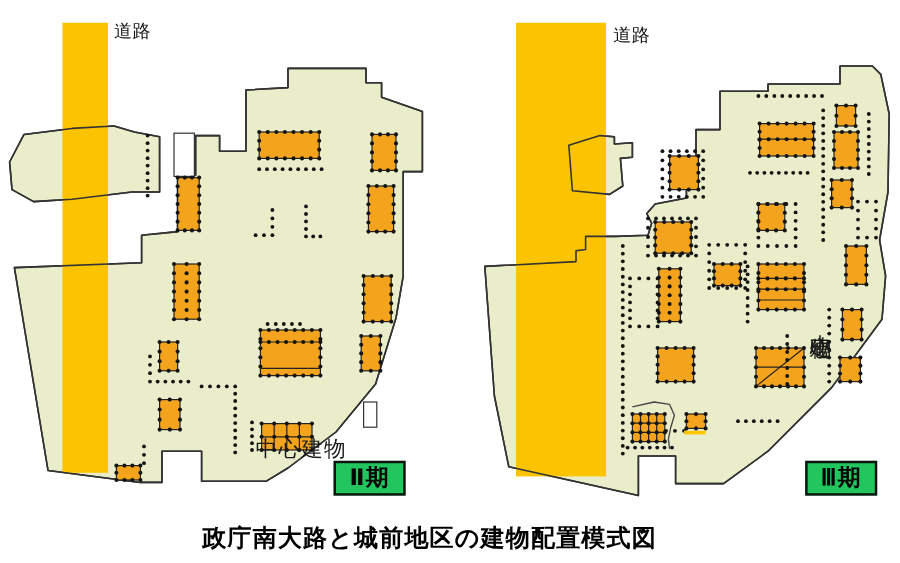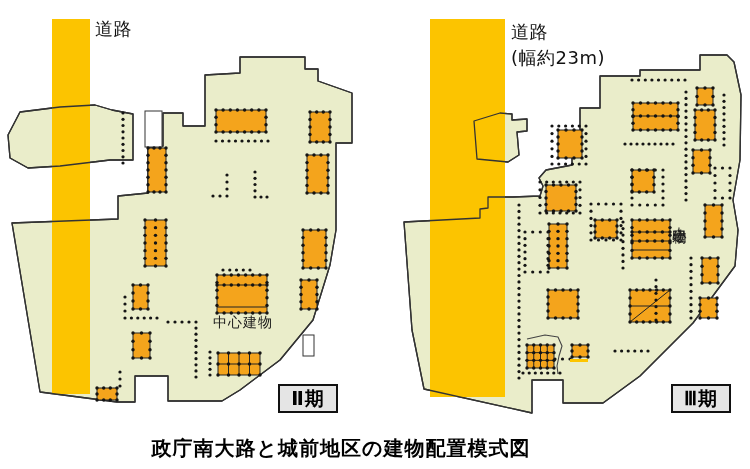--- a/index.html
+++ b/index.html
@@ -1,30 +1,30 @@
 <!DOCTYPE html>
 <html><head>
 <meta charset="utf-8">
 <style>
   html,body{margin:0;padding:0;background:#fff;font-family:"DejaVu Sans",sans-serif;}
   .stage{position:relative;width:750px;height:469px;background:#ffffff;overflow:hidden;}
   .stage svg{position:absolute;left:0;top:0;}
   .lbl{position:absolute;color:#111;white-space:nowrap;}
-  .road-label{font-size:18px;line-height:1.45;letter-spacing:.5px;}
+  .road-label{font-size:15px;line-height:1.45;letter-spacing:.5px;}
   #road-label-2{left:95px;top:16px;}
   #road-label-3{left:511px;top:19px;}
-  .center-label{font-size:14px;letter-spacing:1px;color:#1a1a1a;}
+  .center-label{font-size:18px;letter-spacing:1px;color:#1a1a1a;margin-top:48px;}
   #center-label-2{left:213px;top:314px;}
   #center-label-3{left:671px;top:216px;writing-mode:vertical-rl;}
-  .phase-box{position:absolute;border:2px solid #111;background:#e5e5e5;font-size:19px;font-weight:bold;
+  .phase-box{position:absolute;border:2px solid #111;background:#22c55e;font-size:19px;font-weight:bold;
              width:56px;height:25px;line-height:25px;text-align:center;letter-spacing:1px;color:#000;}
   #phase-box-2{left:278px;top:384px;}
   #phase-box-3{left:671px;top:384px;font-family:Liberation Serif, serif;}
   .caption{position:absolute;left:0;width:682px;top:435px;text-align:center;
-           font-size:20px;font-weight:bold;letter-spacing:1px;color:#000;}
+           font-size:20px;font-weight:bold;letter-spacing:1px;color:#000;padding-left:17px;}
 </style>
 </head>
 <body>
 
 <div class="stage">
 
   <svg id="map-svg" width="750" height="469" viewBox="0 0 750 469">
       <g>
         <polygon points="205,126 205,75 240,73 240,57 305,57 305,69 318,69 318,81 352,93 352,143 336,143 336,230 330,265 313,320 280,360 240,390 222,401 168,401 168,376 135,376 135,402 117,402 40,392 12,223 118,219 118,196 148,193 148,147 163,146 163,113 183,113 183,126" fill="#eaedca" stroke="#333333" stroke-width="1.3" stroke-linejoin="round"></polygon>
         <polygon points="20,112 60,107 95,105 112,110 133,114 133,160 110,160 60,166 28,168 10,158 8,135" fill="#eaedca" stroke="#333333" stroke-width="1.3" stroke-linejoin="round"></polygon>
@@ -833,21 +833,20 @@
         <rect x="570" y="359" width="18" height="3" fill="#fdc500"></rect>
       </g>
     </svg>
 
   <div class="lbl road-label" id="road-label-2">
     <div>道路</div>
   </div>
 
   <div class="lbl road-label" id="road-label-3">
     <div>道路</div>
-    <div>(幅約23m)</div>
   </div>
 
   <div class="lbl center-label" id="center-label-2">中心建物</div>
 
   <div class="lbl center-label" id="center-label-3">中心建物</div>
 
   <div class="phase-box" id="phase-box-2">Ⅱ期</div>
 
   <div class="phase-box" id="phase-box-3">Ⅲ期</div>
 

